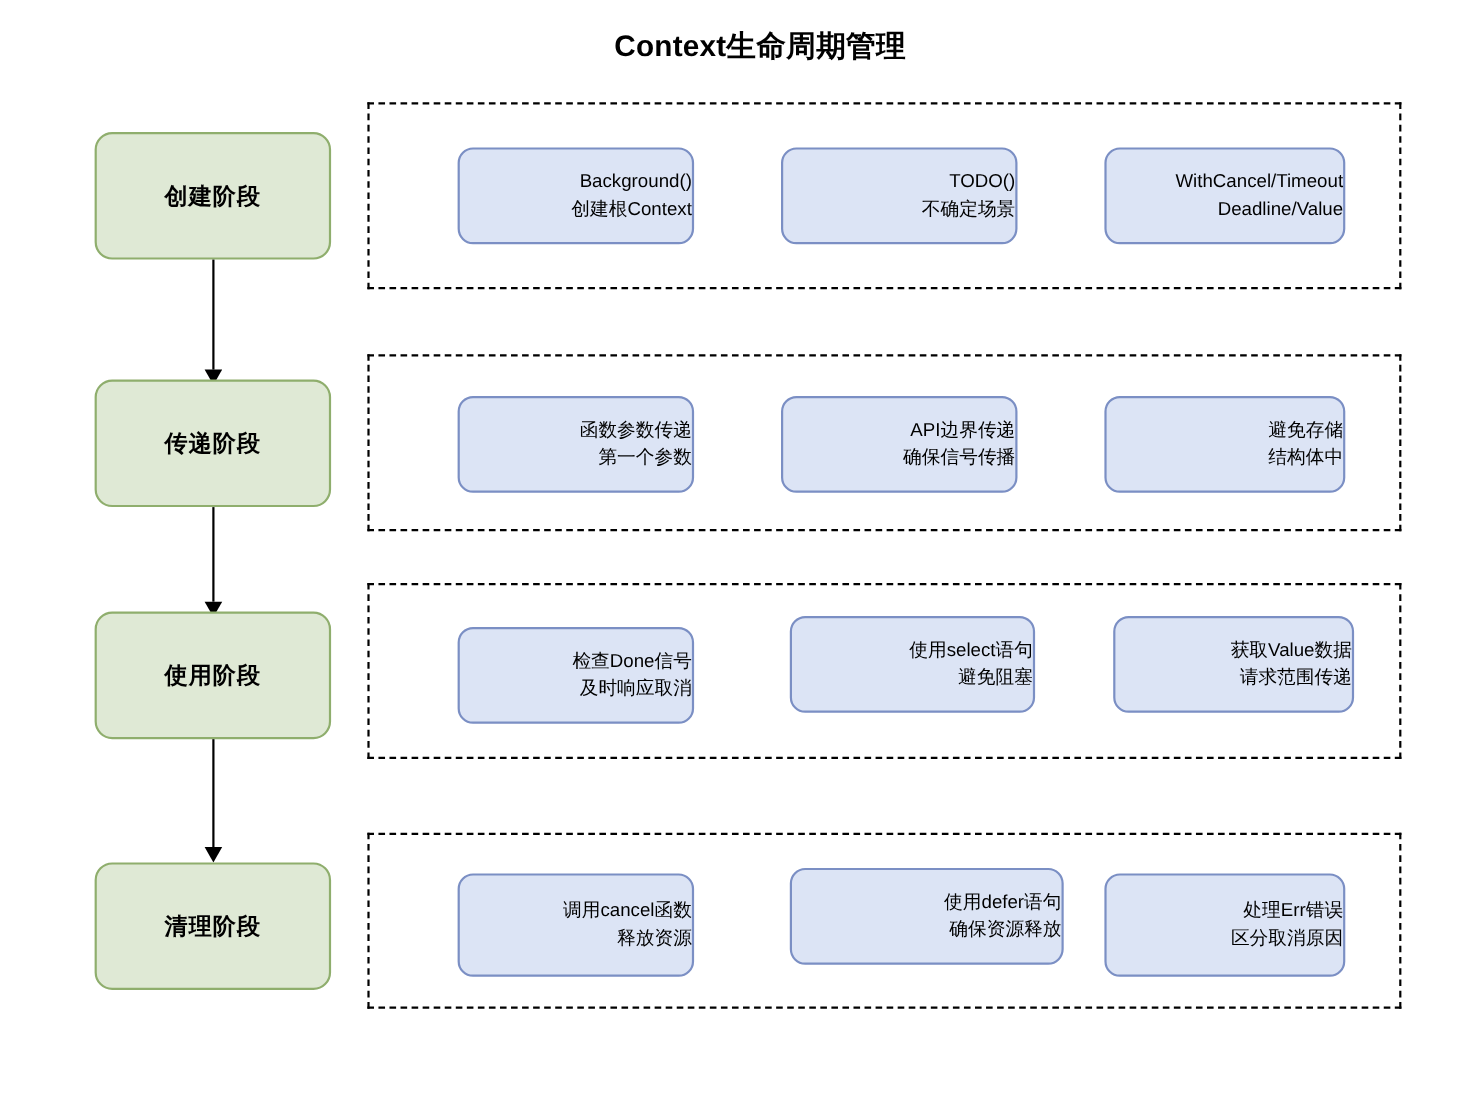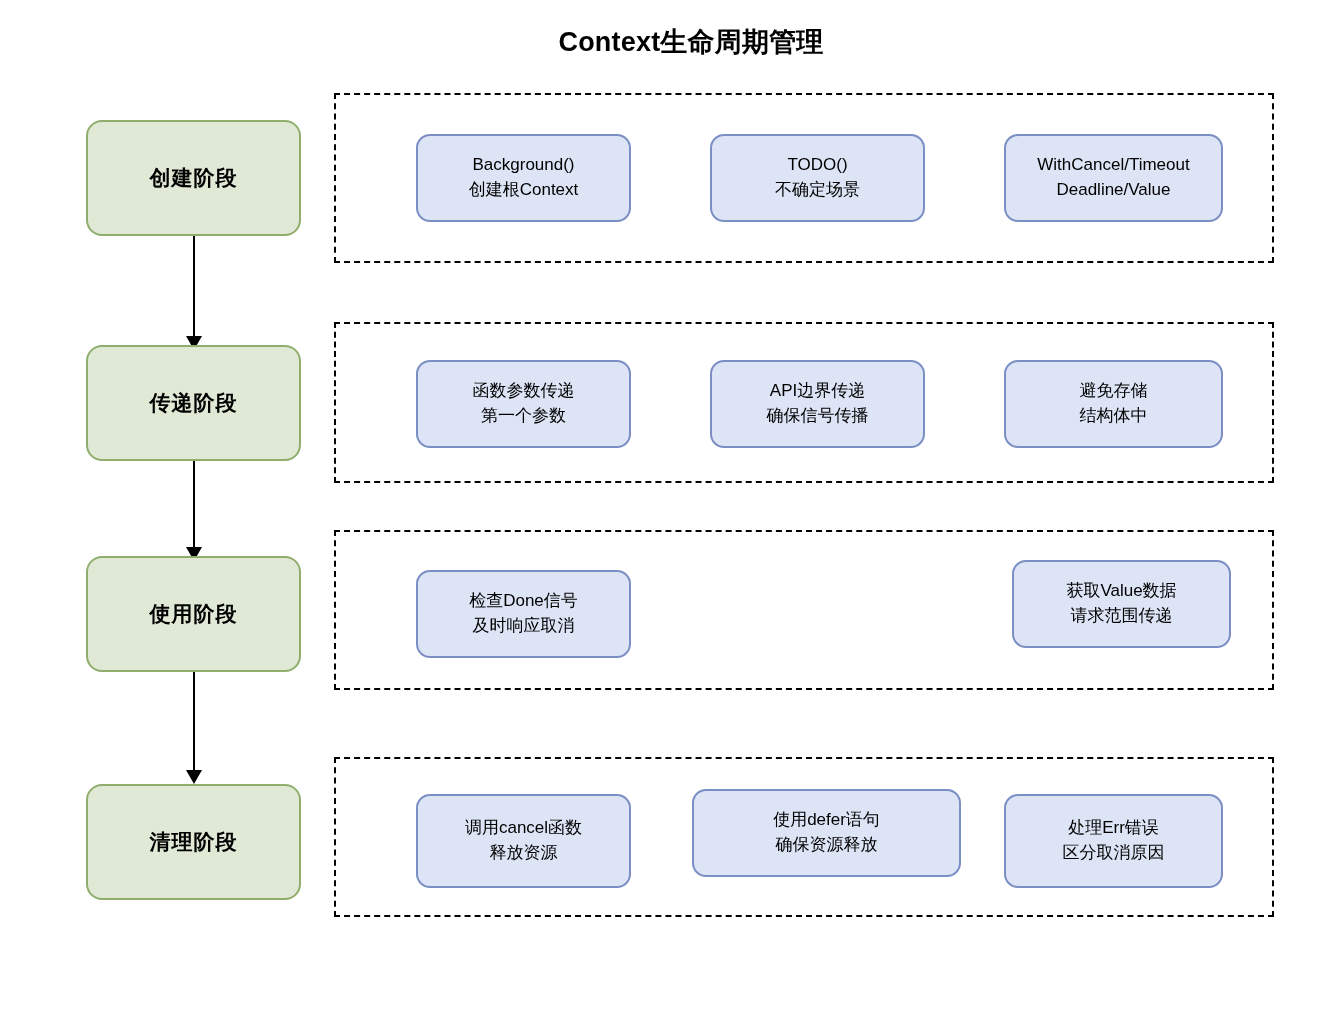--- a/index.html
+++ b/index.html
@@ -53,21 +53,21 @@
   }
   
   .item-box {
     position: absolute;
     box-sizing: border-box;
     background: #dce4f5;
     border: 2px solid #7b8fc4;
     border-radius: 14px;
     display: flex;
     flex-direction: column;
-    align-items: center;
+    align-items: flex-end;
     justify-content: center;
     color: #000000;
     font-size: 17px;
     line-height: 1.45;
     text-align: center;
   }
   .item-line { display: block; white-space: nowrap; }
   
   .arrow {
     position: absolute;
@@ -143,39 +143,43 @@
   </div>
 
   <div class="group-box" style="left:310px; top:530px; width:940px; height:160px;"></div>
 
   <div class="stage-box" style="left:62px; top:556px; width:215px; height:116px;">使用阶段</div>
 
   <div class="item-box" style="left:392px; top:570px; width:215px; height:88px;">
     <span class="item-line">检查Done信号</span>
     <span class="item-line">及时响应取消</span>
   </div>
+  <div class="item-box" style="left:694px; top:560px; width:223px; height:88px;">
+    <span class="item-line">使用select语句</span>
+    <span class="item-line">避免阻塞</span>
+  </div>
   <div class="item-box" style="left:988px; top:560px; width:219px; height:88px;">
     <span class="item-line">获取Value数据</span>
     <span class="item-line">请求范围传递</span>
   </div>
 
   <div class="arrow" style="left:160px; top:672px; height:112px;">
     <div class="shaft" style="height:98px;"></div>
     <div class="head"></div>
   </div>
 
   <div class="group-box" style="left:310px; top:757px; width:940px; height:160px;"></div>
 
   <div class="stage-box" style="left:62px; top:784px; width:215px; height:116px;text-align:right;">清理阶段</div>
 
   <div class="item-box" style="left:392px; top:794px; width:215px; height:94px;">
     <span class="item-line">调用cancel函数</span>
     <span class="item-line">释放资源</span>
   </div>
-  <div class="item-box" style="left:668px; top:789px; width:269px; height:88px;">
+  <div class="item-box" style="left:694px; top:789px; width:249px; height:88px;">
     <span class="item-line">使用defer语句</span>
     <span class="item-line">确保资源释放</span>
   </div>
   <div class="item-box" style="left:980px; top:794px; width:219px; height:94px;">
     <span class="item-line">处理Err错误</span>
     <span class="item-line">区分取消原因</span>
   </div>
 
 </div>
 

